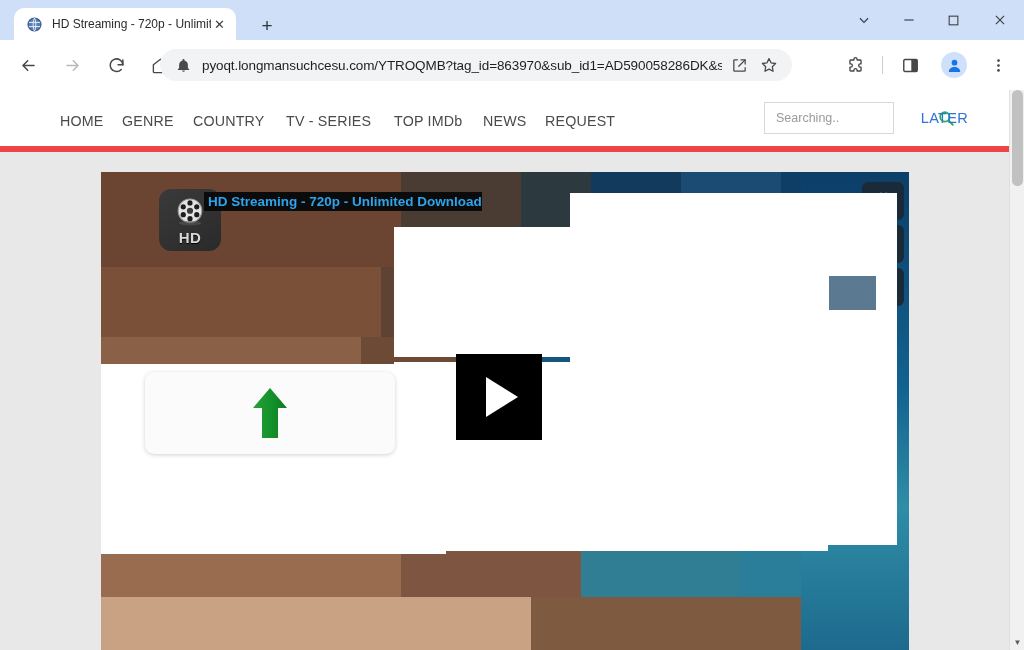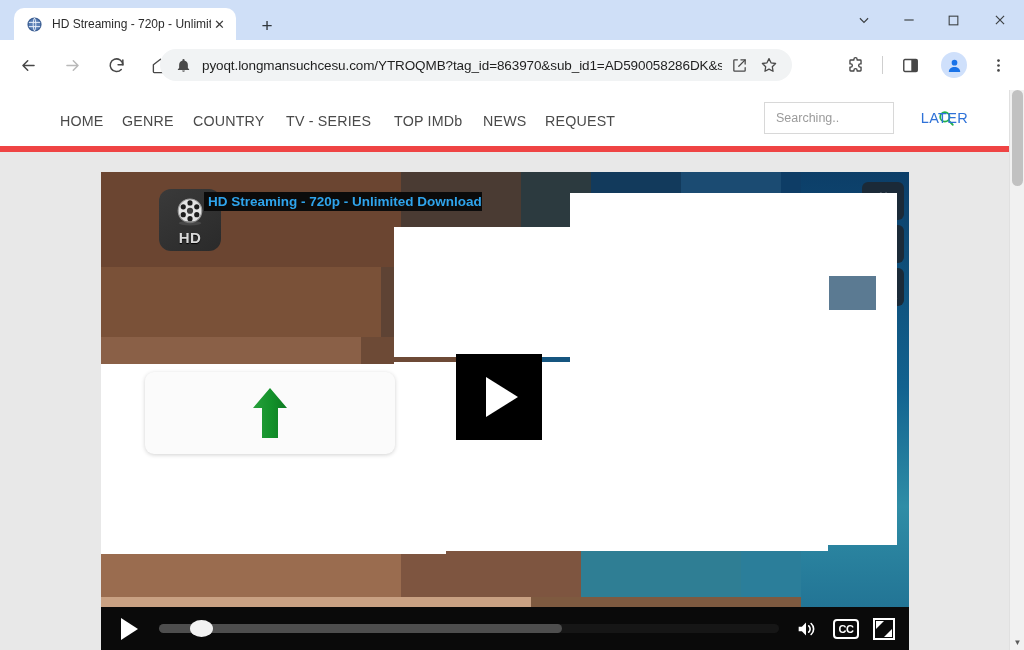--- a/index.html
+++ b/index.html
@@ -358,41 +358,20 @@
           </linearGradient>
             </defs>
           <path d="M18 1 L35 21 H26 V51 H10 V21 H1 Z" fill="url(#ga)"></path>
         </svg>
       </div>
 
       <div class="play-overlay">
         <span class="tri"></span>
       </div>
 
-      <div class="controls">
-        <div class="ctl-play">
-          <span class="tri"></span>
-        </div>
-        <div class="scrub">
-          <div class="scrub-track"></div>
-          <div class="scrub-buffer" style="width:65%"></div>
-          <div class="scrub-knob" style="left:5%"></div>
-        </div>
-        <div class="ctl-right">
-          <div class="ctl-icon">
-            <svg width="24" height="22" viewBox="0 0 24 24" fill="currentColor">
-              <path d="M4 9.5v5h3.5L12 19V5L7.5 9.5z"></path>
-              <path d="M15 8.5a4.8 4.8 0 0 1 0 7" fill="none" stroke="currentColor" stroke-width="1.8" stroke-linecap="round"></path>
-              <path d="M17.6 6a8 8 0 0 1 0 12" fill="none" stroke="currentColor" stroke-width="1.8" stroke-linecap="round"></path>
-              </svg>
-          </div>
-          <div class="cc-box">CC</div>
-          <div class="fs-box"></div>
-        </div>
-      </div>
     </div>
 
   </div>
 
   <div class="scrollbar">
     <div class="sb-thumb"></div>
     <div class="sb-arrow">▼</div>
   </div>
 
 </div>

